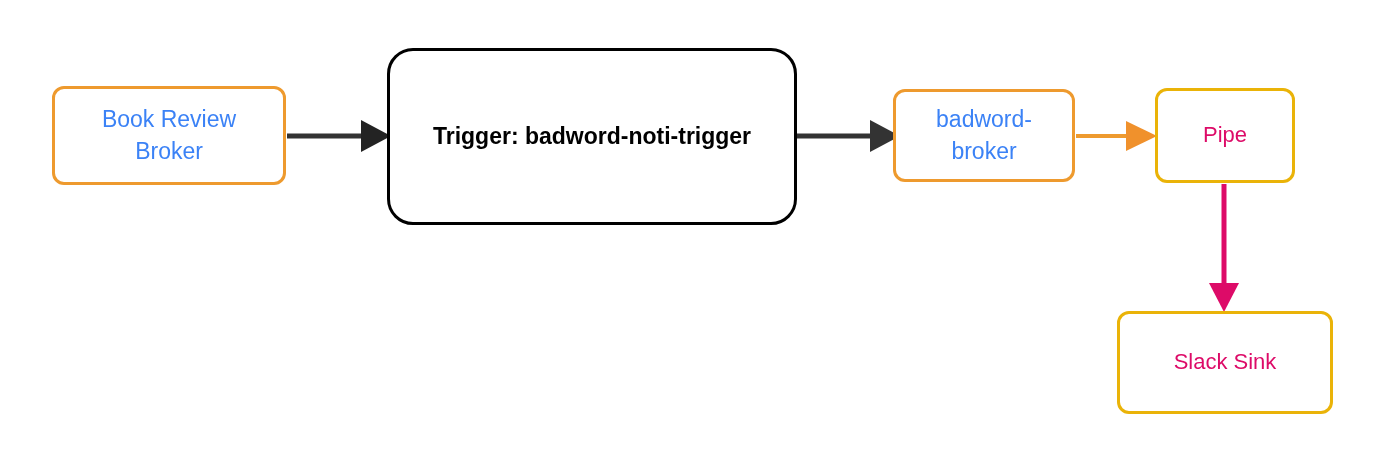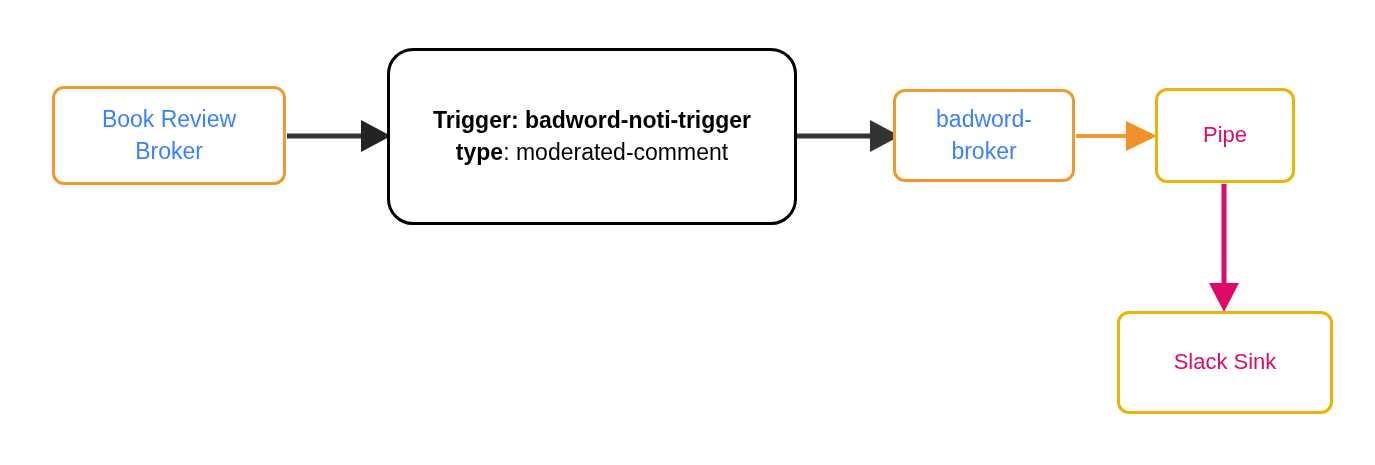--- a/index.html
+++ b/index.html
@@ -99,21 +99,20 @@
     </g>
   </svg>
 
   <div class="node node-orange" style="left:52px; top:86px; width:234px; height:99px;">
     <span class="label">Book Review
 Broker</span>
   </div>
 
   <div class="node node-black" style="left:387px; top:48px; width:410px; height:177px; flex-direction:column;">
     <span class="line"><span class="bold">Trigger: badword-noti-trigger</span><span></span></span>
-    <span class="line"><span class="bold">type</span><span>: moderated-comment</span></span>
   </div>
 
   <div class="node node-orange" style="left:893px; top:89px; width:182px; height:93px;">
     <span class="label">badword-
 broker</span>
   </div>
 
   <div class="node node-pink" style="left:1155px; top:88px; width:140px; height:95px;">
     <span class="label">Pipe</span>
   </div>

